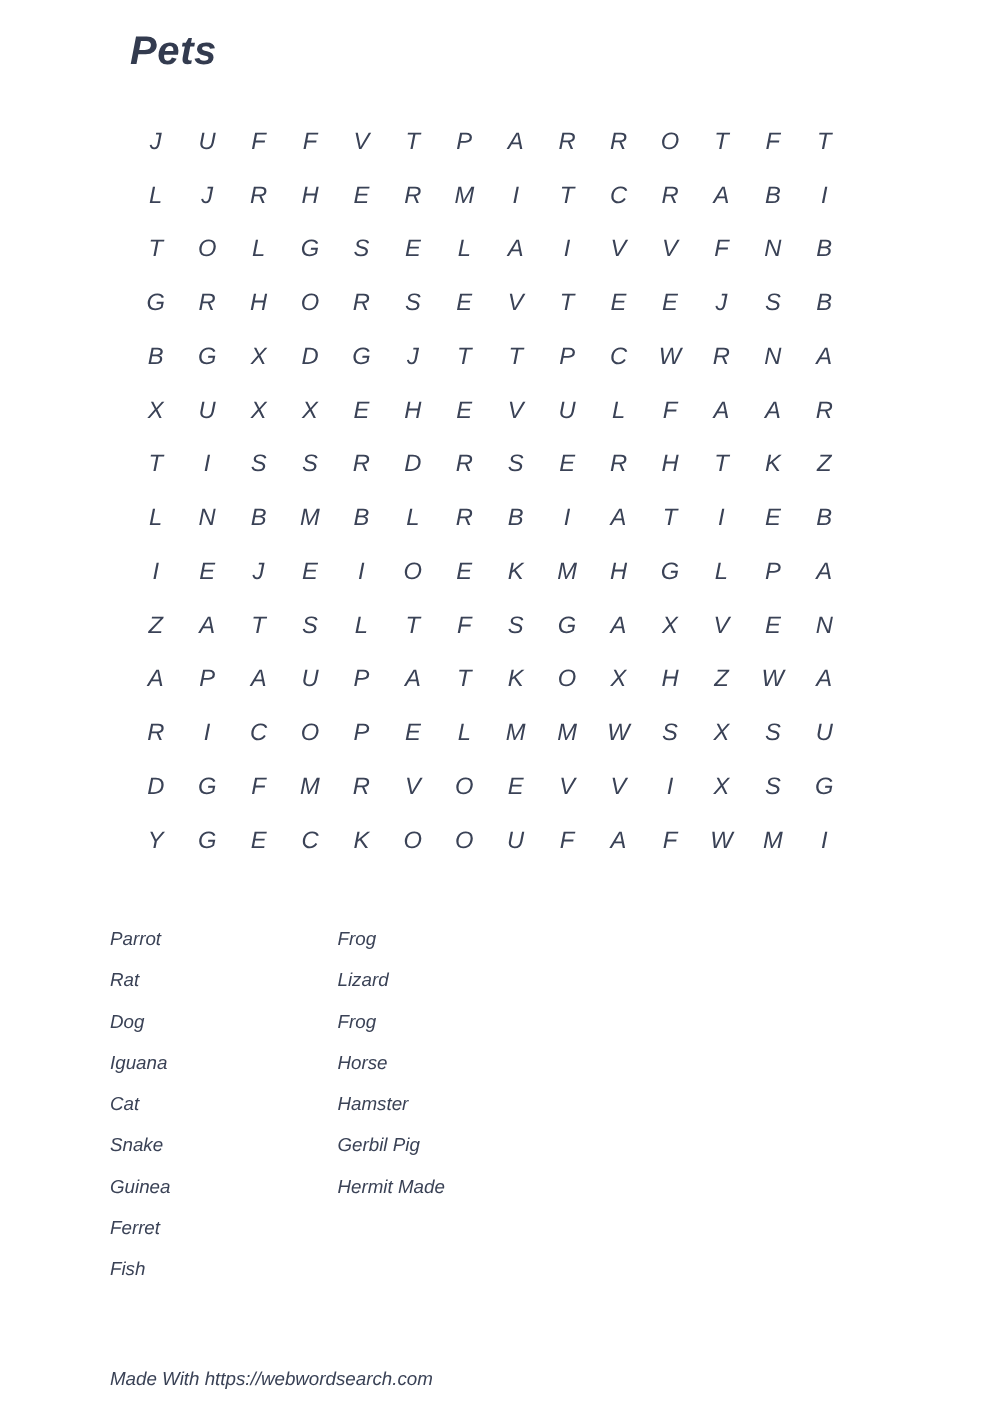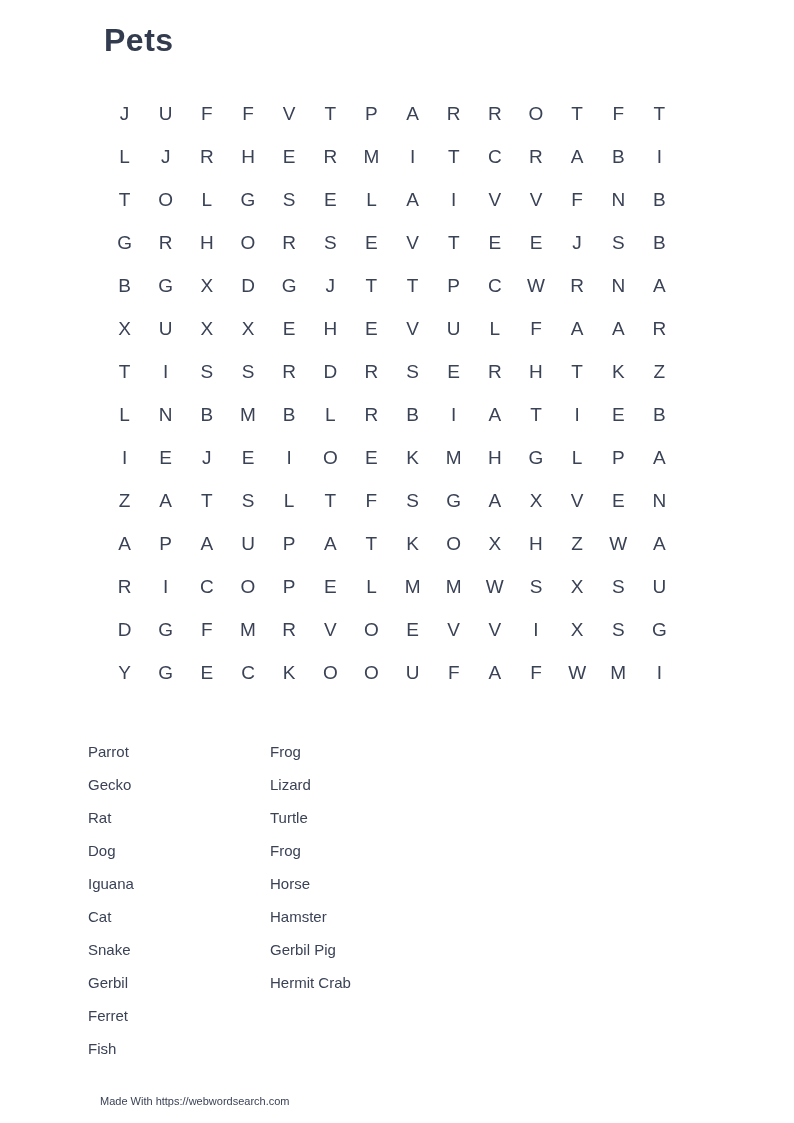--- a/index.html
+++ b/index.html
@@ -14,20 +14,21 @@
     color: #3a4256;
     position: relative;
     overflow: hidden;
   }
   .page {
     position: absolute;
     left: 0;
     top: 0;
     width: 794px;
     height: 1123px;
+    font-style: italic;
   }
   .title {
     position: absolute;
     left: 104px;
     top: 22px;
     font-size: 32px;
     font-weight: bold;
     color: #333b4f;
     letter-spacing: 0.5px;
   }
@@ -61,23 +62,23 @@
   }
   .word {
     font-size: 15px;
     color: #3a4256;
     height: 33px;
     line-height: 33px;
     white-space: nowrap;
   }
   .footer {
     position: absolute;
-    left: 100px;
+    left: 88px;
     top: 1095px;
-    font-size: 11px;
+    font-size: 15px;
     color: #3a4256;
   }
 </style>
 </head>
 <body>
 
 <div class="page">
 
   <div class="title">Pets</div>
 
@@ -304,37 +305,35 @@
         <div class="grid-cell">F</div>
         <div class="grid-cell">W</div>
         <div class="grid-cell">M</div>
         <div class="grid-cell">I</div>
       </div>
     </div>
 
   <div class="words">
     <div class="word-col">
         <div class="word">Parrot</div>
-        <div class="word">Gecko</div>
         <div class="word">Rat</div>
         <div class="word">Dog</div>
         <div class="word">Iguana</div>
         <div class="word">Cat</div>
         <div class="word">Snake</div>
-        <div class="word">Gerbil</div>
+        <div class="word">Guinea</div>
         <div class="word">Ferret</div>
         <div class="word">Fish</div>
       </div>
     <div class="word-col">
         <div class="word">Frog</div>
         <div class="word">Lizard</div>
-        <div class="word">Turtle</div>
         <div class="word">Frog</div>
         <div class="word">Horse</div>
         <div class="word">Hamster</div>
         <div class="word">Gerbil Pig</div>
-        <div class="word">Hermit Crab</div>
+        <div class="word">Hermit Made</div>
       </div>
   </div>
 
   <div class="footer">Made With https://webwordsearch.com</div>
 
 </div>
 
 </body></html>

